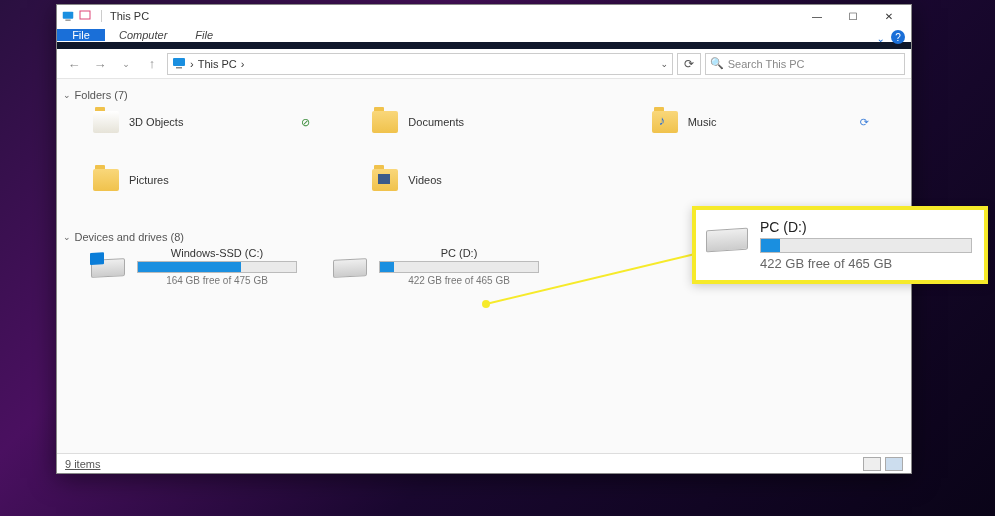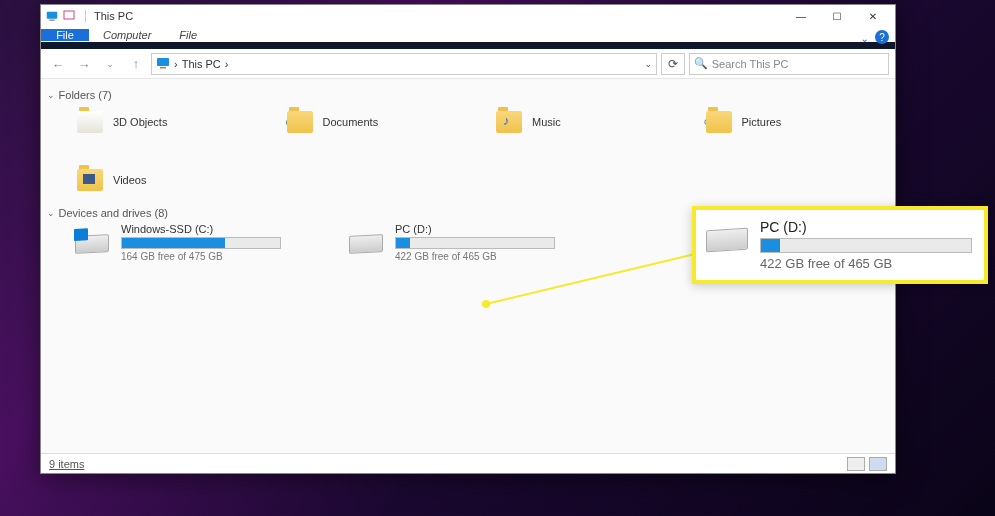--- a/index.html
+++ b/index.html
@@ -1,18 +1,18 @@
 <!DOCTYPE html>
 <html><head>
 <meta charset="utf-8">
 <style>
   * { box-sizing: border-box; margin: 0; padding: 0; font-family: 'Segoe UI', Tahoma, sans-serif; }
   body { width: 995px; height: 516px; background: linear-gradient(135deg, #2a1040 0%, #4a1060 30%, #1a0830 60%, #0a0418 100%); position: relative; overflow: hidden; }
 
-  .win { position: absolute; left: 40px; top: 4px; width: 856px; height: 470px; background: #15803d; border: 1px solid #888; box-shadow: 0 4px 24px rgba(0,0,0,0.5); display: flex; flex-direction: column; }
+  .win { position: absolute; left: 56px; top: 4px; width: 856px; height: 470px; background: #15803d; border: 1px solid #888; box-shadow: 0 4px 24px rgba(0,0,0,0.5); display: flex; flex-direction: column; }
 
   .titlebar { height: 22px; display: flex; align-items: center; background: #fff; padding: 0 4px; font-size: 11px; color: #333; }
   .titlebar .tb-left { display: flex; align-items: center; gap: 4px; }
   .titlebar .tb-icon { width: 14px; height: 14px; }
   .titlebar .tb-qa { width: 14px; height: 14px; display:flex; align-items:center; justify-content:center; }
   .titlebar .tb-sep { width: 1px; height: 12px; background: #ccc; margin: 0 4px; }
   .titlebar .spacer { flex: 1; }
   .winbtn { width: 36px; height: 20px; display: flex; align-items: center; justify-content: center; font-size: 10px; color: #333; }
 
   .ribbon { height: 22px; background: #fff; border-bottom: 7px solid #0f172a; display: flex; align-items: center; font-size: 11px; position: relative; }
@@ -25,30 +25,30 @@
   .navbtn { width: 22px; height: 22px; display:flex; align-items:center; justify-content:center; color:#888; font-size:13px; }
   .addrbox { flex: 1; height: 22px; border: 1px solid #ccc; background:#fff; display:flex; align-items:center; padding: 0 4px; gap:4px; color:#333; }
   .refresh { width: 24px; height: 22px; border:1px solid #ccc; background:#fff; display:flex; align-items:center; justify-content:center; color:#555; font-size:12px; }
   .searchbox { width: 200px; height: 22px; border:1px solid #ccc; background:#fff; display:flex; align-items:center; padding:0 4px; color:#888; gap:4px; }
 
   .content { flex:1; background:#fafafa; overflow:hidden; padding: 4px 6px; }
 
   .grouphdr { display:flex; align-items:center; font-size:11px; color:#555; margin: 6px 0 4px 0; }
   .grouphdr .caret { color:#666; margin-right:4px; font-size:9px; }
 
-  .folders-grid { display:grid; grid-template-columns: 1fr 1fr 1fr 1fr; column-gap:0; row-gap:4px; padding-left:28px;gap:24px; }
+  .folders-grid { display:grid; grid-template-columns: 1fr 1fr 1fr; column-gap:0; row-gap:4px; padding-left:28px;gap:24px; }
   .fitem { display:flex; align-items:center; gap:8px; height:34px; font-size:11px; color:#333; position:relative; }
   .ficonwrap { width:30px; height:30px; display:flex; align-items:center; justify-content:center; }
   .foldericon { width:26px; height:22px; background:linear-gradient(#f9d77a,#f0c24c); border-radius:2px; position:relative; }
   .foldericon::before { content:''; position:absolute; top:-4px; left:2px; width:10px; height:4px; background:#f0c24c; border-radius:1px 1px 0 0; }
   .sync { position:absolute; left:210px; font-size:11px; }
   .sync.green { color:#3a8d3a; }
   .sync.blue { color:#3a7dd8; }
 
-  .drives-grid { display:flex; gap:44px; padding-left:28px; margin-top:0; }
+  .drives-grid { display:flex; gap:12px; padding-left:28px; margin-top:0;text-align:center; }
   .ditem { display:flex; gap:10px; width:230px; font-size:11px; color:#333; }
   .diconwrap { width:36px; height:30px; display:flex; align-items:flex-end; }
   .driveicon { width:34px; height:18px; background:linear-gradient(#eee,#ccc); border:1px solid #aaa; border-radius:2px; position:relative; transform: skewY(-3deg); }
   .osdriveicon::after { content:''; position:absolute; left:-2px; top:-8px; width:14px; height:12px; background:#0a7dd8; border-radius:1px; }
   .dbar { width:160px; height:12px; border:1px solid #bbb; background:#eaeaea; margin:2px 0; }
   .dfill { height:100%; background:#1a8fe0; }
   .dfree { color:#777; font-size:10px; }
 
   .status { height:20px; background:#fff; border-top:1px solid #ddd; display:flex; align-items:center; padding:0 8px; font-size:11px; color:#555;text-decoration:underline; }
   .status .spacer { flex:1; }

